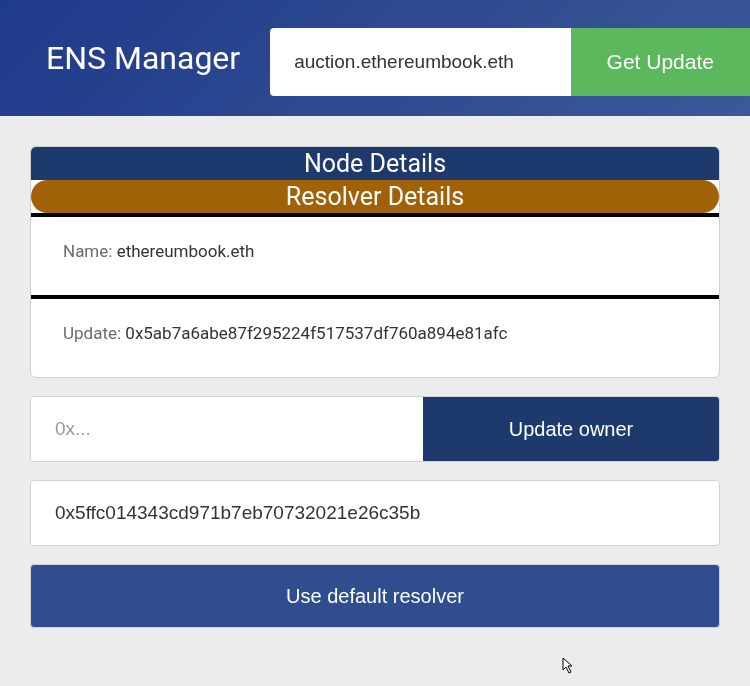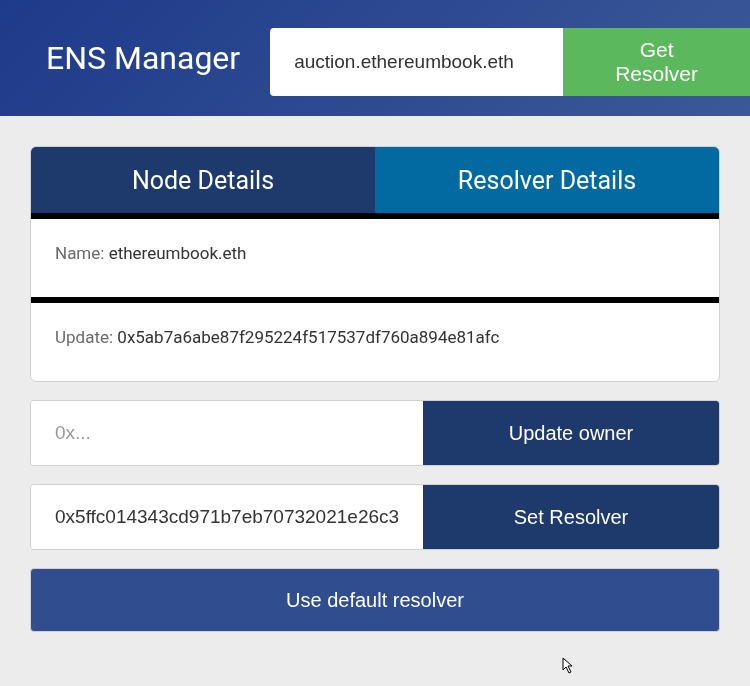--- a/index.html
+++ b/index.html
@@ -57,39 +57,41 @@
     }
     .card {
       background: #ffffff;
       border-radius: 6px;
       overflow: hidden;
       border: 1px solid #d0d0d0;
     }
     .tabs {
       display: flex;
       height: 66px;
+      flex-direction: column;
     }
     .tab {
       flex: 1;
       display: flex;
       align-items: center;
       justify-content: center;
       font-size: 25px;
       color: #ffffff;
       cursor: pointer;
     }
     .tab-active {
       background: #1e3a6d;
     }
     .tab-inactive {
-      background: #0369a1;
+      background: #a16207;
+      border-radius: 31px;
     }
     .detail-row {
-      padding: 24px 24px 34px 24px;
-      border-top: 6px solid #000000;
+      padding: 24px 24px 34px 32px;
+      border-top: 4px solid #000000;
       font-size: 17px;
       color: #333;
     }
     .detail-row:first-of-type {
       border-top: none;
     }
     .detail-label {
       color: #6b6b6b;
     }
     .action-row {
@@ -138,21 +140,21 @@
       pointer-events: none;
     }
   </style>
 </head>
 <body>
 
 <div class="header">
   <div class="app-title">ENS Manager</div>
   <div class="search-container">
     <input type="text" class="search-input" value="auction.ethereumbook.eth" style="">
-    <button class="get-details-btn">Get Resolver</button>
+    <button class="get-details-btn">Get Update</button>
   </div>
 </div>
 
 <div class="content">
   <div class="card">
     <div class="tabs">
       <div class="tab tab-active">Node Details</div>
       <div class="tab tab-inactive">Resolver Details</div>
     </div>
     <div class="detail-row">
@@ -163,21 +165,20 @@
     </div>
   </div>
 
   <div class="action-row">
     <input type="text" class="action-input" placeholder="0x..." style="">
     <button class="action-btn">Update owner</button>
   </div>
 
   <div class="action-row">
     <input type="text" class="action-input" value="0x5ffc014343cd971b7eb70732021e26c35b" style="">
-    <button class="action-btn">Set Resolver</button>
   </div>
 
   <button class="full-btn">Use default resolver</button>
 </div>
 
 <svg class="cursor-icon" width="20" height="22" viewBox="0 0 20 22">
   <path d="M6 2 L6 14 L9 11 L12 17 L14 16 L11 10 L15 10 Z" fill="#ffffff" stroke="#000000" stroke-width="1"></path>
 </svg>
 
 </body></html>

